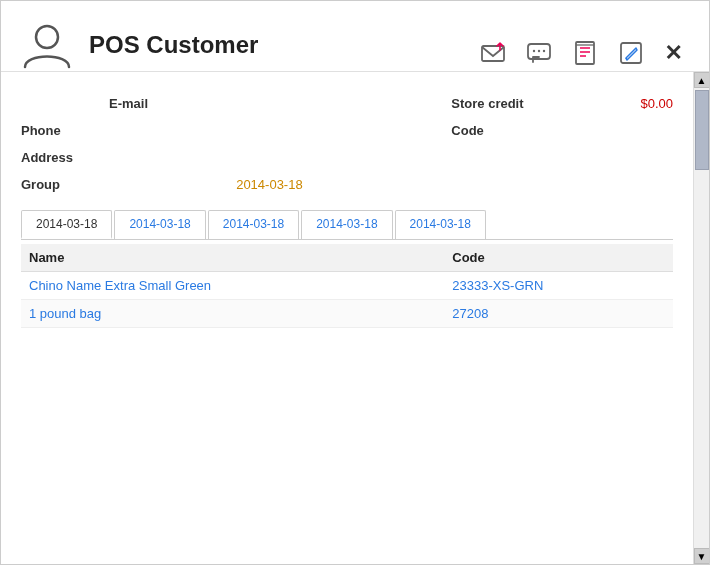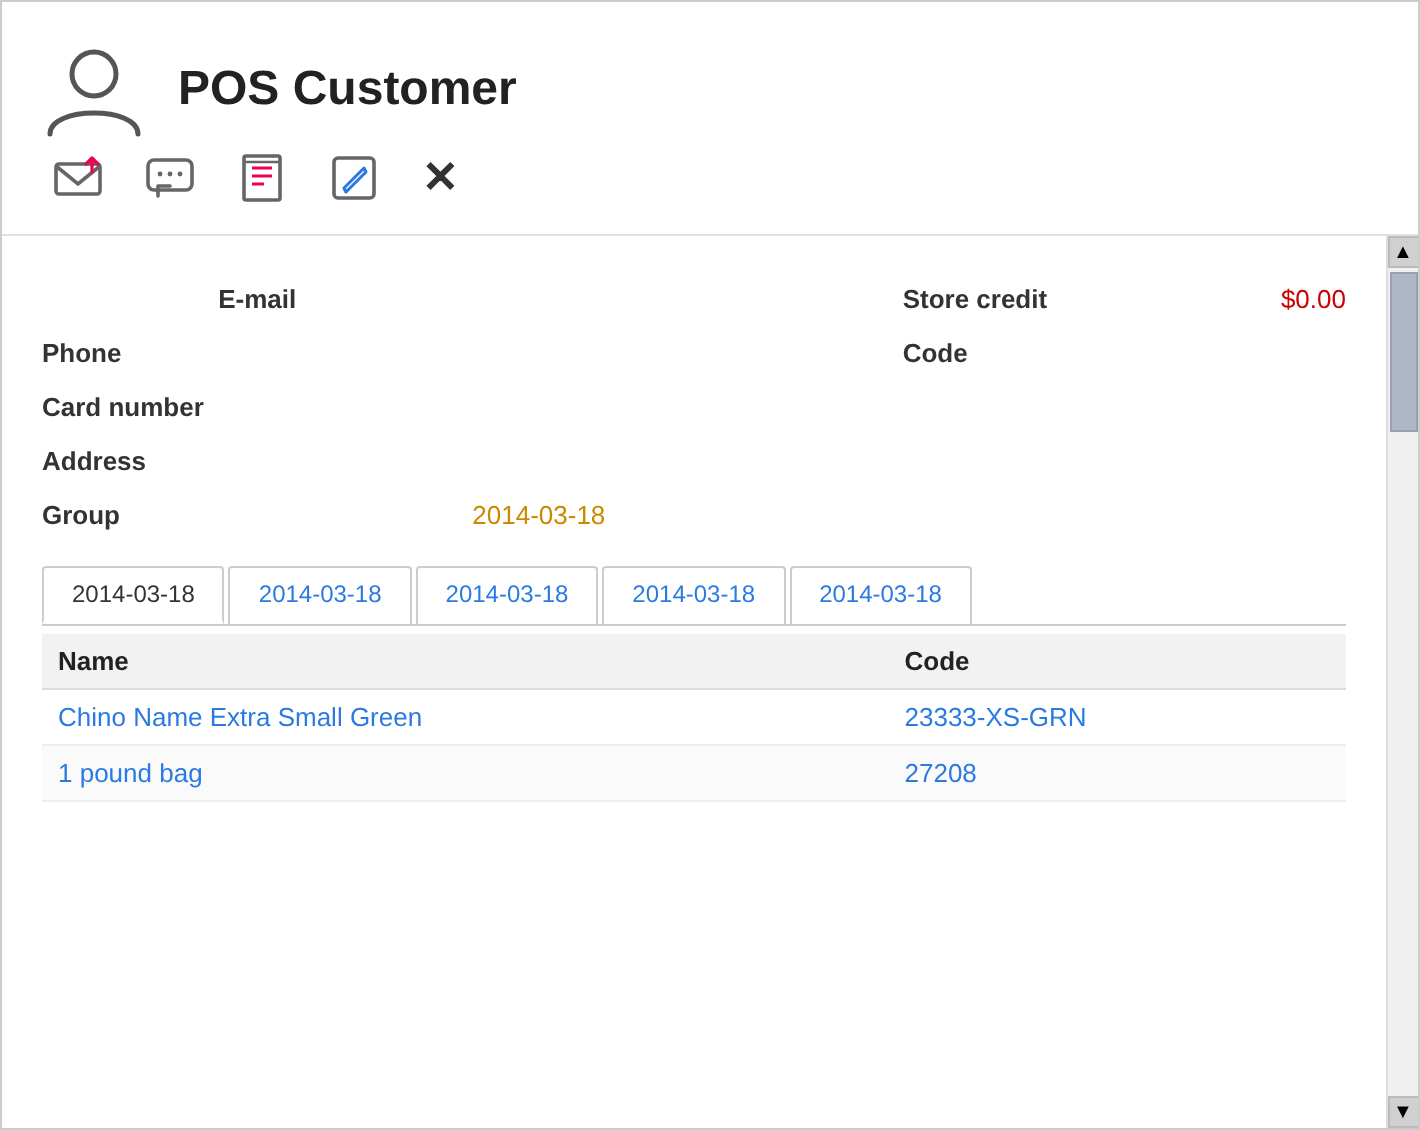--- a/index.html
+++ b/index.html
@@ -15,25 +15,24 @@
       width: 710px;
       height: 565px;
       background: #fff;
       border: 1px solid #ccc;
       position: relative;
       display: flex;
       flex-direction: column;
     }
     .header {
       display: flex;
-      align-items: flex-start;
+      align-items: flex-end;
       justify-content: space-between;
-      padding: 18px 20px 10px 20px;
+      padding: 18px 20px 0 20px;
       border-bottom: 1px solid #e0e0e0;
-      flex-direction: column;
     }
     .header-left {
       display: flex;
       align-items: center;
       gap: 16px;
     }
     .avatar-icon {
       width: 52px;
       height: 52px;
     }
@@ -248,26 +247,20 @@
             <td class="info-label" style="width:20%; padding:8px 0 6px 0;">Store credit</td>
             <td class="info-value credit" style="padding:8px 0 6px 0; text-align:right; color:#cc0000;">$0.00</td>
           </tr>
           <tr>
             <td class="info-label" style="padding:6px 0;">Phone</td>
             <td style="padding:6px 0;"></td>
             <td class="info-label" style="padding:6px 0;">Code</td>
             <td style="padding:6px 0;"></td>
           </tr>
           <tr>
-            <td class="info-label" style="padding:6px 0;">Card number</td>
-            <td style="padding:6px 0;"></td>
-            <td style="padding:6px 0;"></td>
-            <td style="padding:6px 0;"></td>
-          </tr>
-          <tr>
             <td class="info-label" style="padding:6px 0;">Address</td>
             <td style="padding:6px 0;"></td>
             <td style="padding:6px 0;"></td>
             <td style="padding:6px 0;"></td>
           </tr>
           <tr>
             <td class="info-label" style="padding:6px 0;">Group</td>
             <td style="padding:6px 0; color:#cc8800;">2014-03-18</td>
             <td style="padding:6px 0;"></td>
             <td style="padding:6px 0;"></td>

